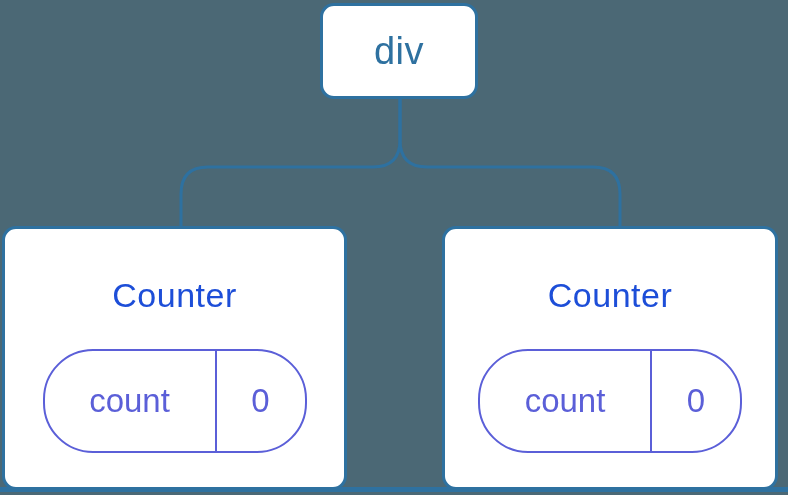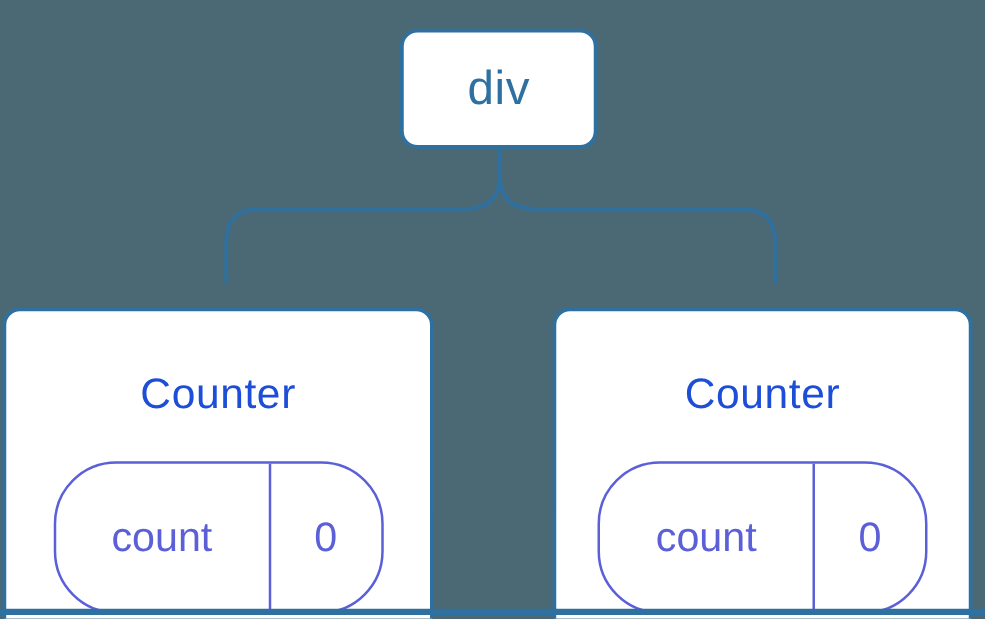--- a/index.html
+++ b/index.html
@@ -21,21 +21,20 @@
     top: 0;
     width: 788px;
     height: 495px;
   }
   .node {
     position: absolute;
     background: #FFFFFF;
     border: 3px solid #2E71A0;
     border-radius: 14px;
     box-sizing: border-box;
-    margin-top: 20px;
   }
   .root-node {
     left: 320px;
     top: 3px;
     width: 158px;
     height: 96px;
     display: flex;
     align-items: center;
     justify-content: center;
   }
@@ -58,21 +57,21 @@
   .counter-title {
     color: #1d4ed8;
     font-size: 34px;
     font-weight: 500;
     line-height: 41px;
     letter-spacing: 0.5px;
   }
   .state-pill {
     margin-top: 33px;
     width: 264px;
-    height: 122px;
+    height: 104px;
     border: 2px solid #5B5FD8;
     border-radius: 50px;
     box-sizing: border-box;
     display: flex;
     align-items: stretch;
     background: #FFFFFF;
   }
   .state-key {
     flex: 1;
     display: flex;

